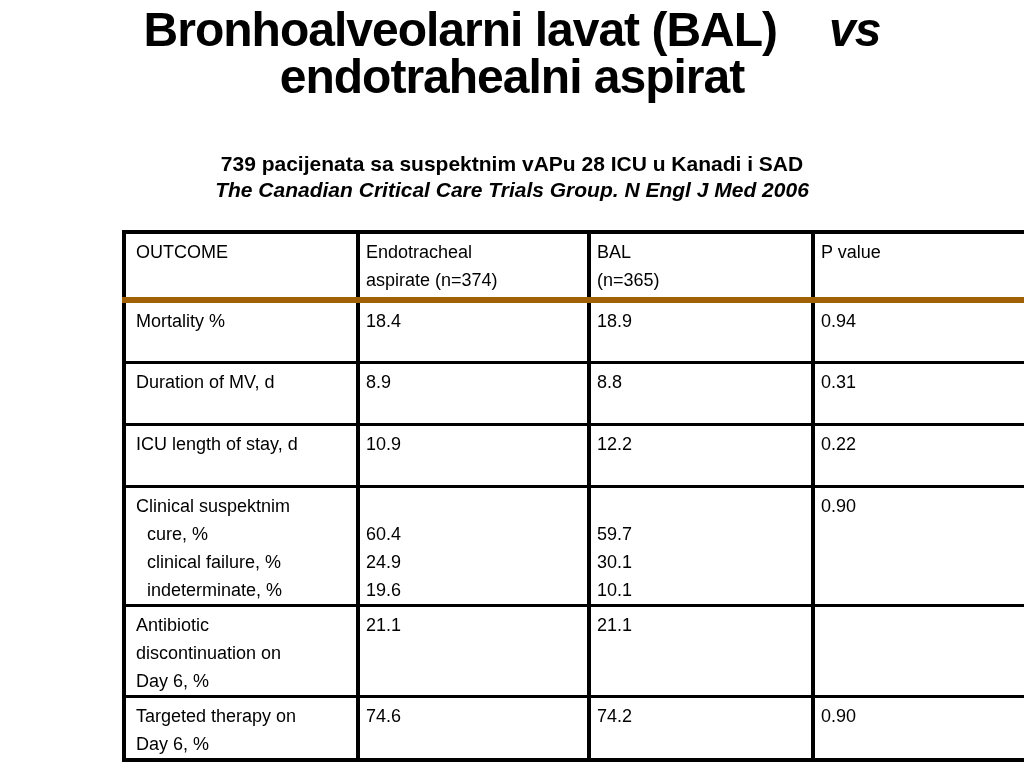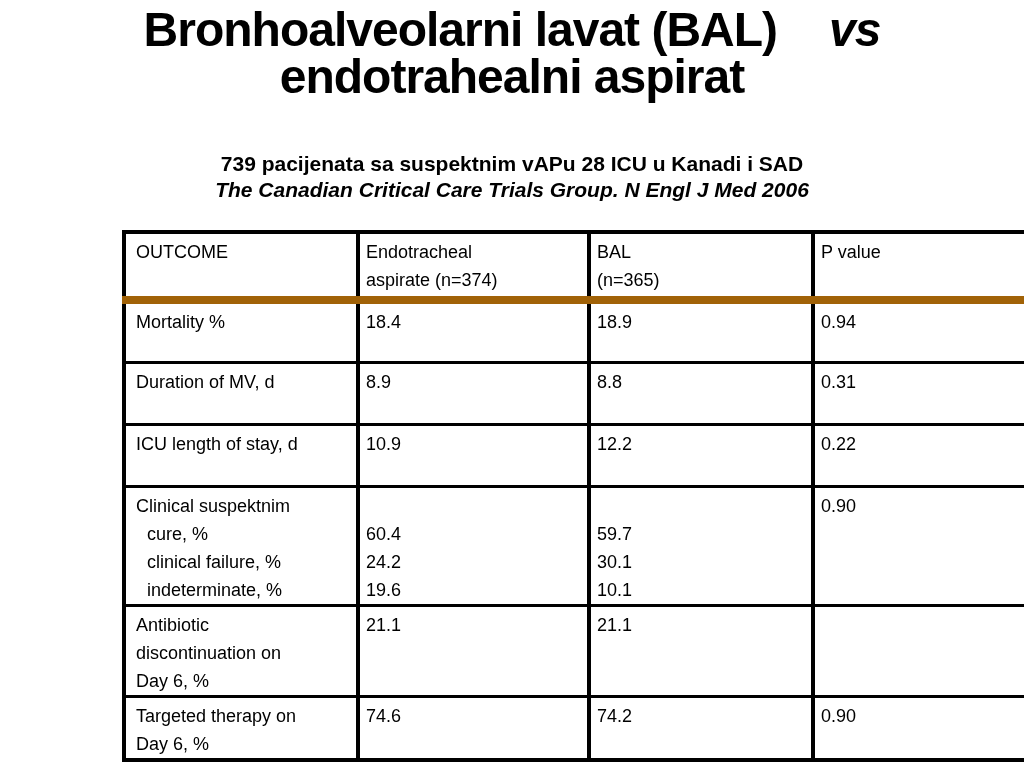--- a/index.html
+++ b/index.html
@@ -72,21 +72,21 @@
     vertical-align: top;
     font-size: 18px;
     font-weight: normal;
     line-height: 28px;
     padding: 4px 6px 0 6px;
     text-align: left;
     overflow: hidden;
   }
   table.results th {
     border-top: 4px solid #000;
-    border-bottom: 8px solid #a16207;
+    border-bottom: 6px solid #a16207;
   }
   table.results tr.last td {
     border-bottom: 4px solid #000;
   }
   table.results .col-outcome {
     text-align: left;
     padding-left: 10px;
   }
   th.col-p {
     vertical-align: bottom;
@@ -188,21 +188,21 @@
     <tr class="row3">
       <td class="c1 col-outcome">
         <div class="cell-line">Clinical suspektnim</div>
         <div class="cell-line sub">cure, %</div>
         <div class="cell-line sub">clinical failure, %</div>
         <div class="cell-line sub">indeterminate, %</div>
       </td>
       <td class="c2">
         <div class="cell-line"></div>
         <div class="cell-line">60.4</div>
-        <div class="cell-line">24.2</div>
+        <div class="cell-line">24.9</div>
         <div class="cell-line">19.6</div>
       </td>
       <td class="c3">
         <div class="cell-line"></div>
         <div class="cell-line">59.7</div>
         <div class="cell-line">30.1</div>
         <div class="cell-line">10.1</div>
       </td>
       <td class="c4">
         <div class="cell-line">0.90</div>

